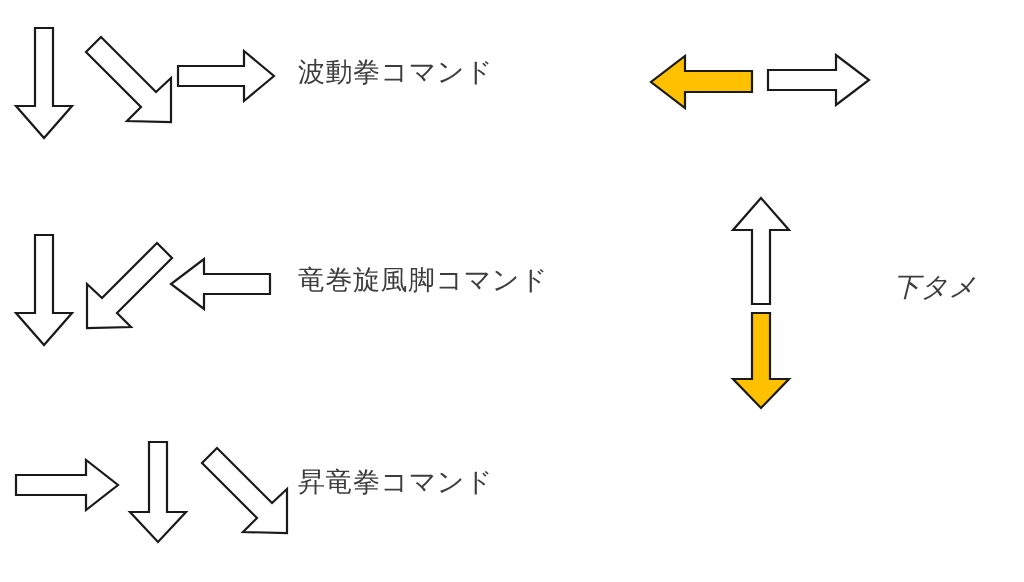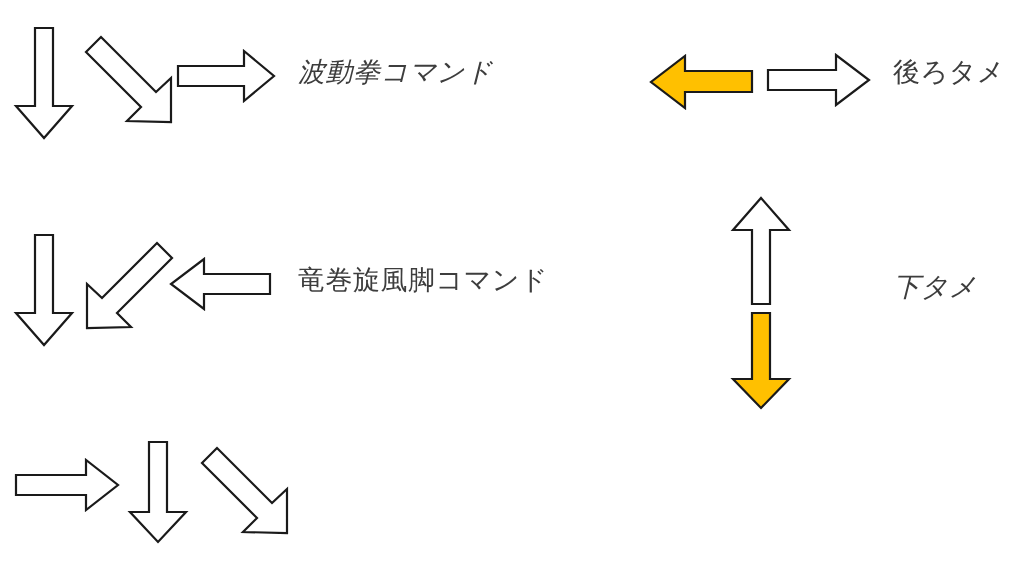--- a/index.html
+++ b/index.html
@@ -57,21 +57,21 @@
       <path class="arrow-shape fill-white" d="M18,3 L3,18 L58,73 L44,87 L88,88 L88,44 L73,58 Z"></path>
     </svg>
   </div>
 
   <div class="arrow" style="left:176px; top:49px;">
     <svg width="100" height="54" viewBox="0 0 100 54">
       <path class="arrow-shape fill-white" d="M2,17 L68,17 L68,2 L98,27 L68,52 L68,37 L2,37 Z"></path>
     </svg>
   </div>
 
-  <div class="label" style="left:298px; top:58px;font-style:italic;">波動拳コマンド</div>
+  <div class="label" style="left:298px; top:58px;">波動拳コマンド</div>
 
   <div class="arrow" style="left:14px; top:233px;">
     <svg width="60" height="114" viewBox="0 0 60 114">
       <path class="arrow-shape fill-white" d="M21,2 L39,2 L39,80 L58,80 L30,112 L2,80 L21,80 Z"></path>
     </svg>
   </div>
 
   <div class="arrow" style="left:83px; top:240px;">
     <svg width="92" height="92" viewBox="0 0 92 92">
       <path class="arrow-shape fill-white" d="M74,3 L89,18 L34,73 L48,87 L4,88 L4,44 L19,58 Z"></path>
@@ -97,34 +97,34 @@
       <path class="arrow-shape fill-white" d="M21,2 L39,2 L39,72 L58,72 L30,102 L2,72 L21,72 Z"></path>
     </svg>
   </div>
 
   <div class="arrow" style="left:199px; top:445px;">
     <svg width="92" height="92" viewBox="0 0 92 92">
       <path class="arrow-shape fill-white" d="M18,3 L3,18 L58,73 L44,87 L88,88 L88,44 L73,58 Z"></path>
     </svg>
   </div>
 
+  <div class="label" style="left:298px; top:468px;">昇竜拳コマンド</div>
 
   <div class="arrow" style="left:648px; top:54px;">
     <svg width="106" height="56" viewBox="0 0 106 56">
       <path class="arrow-shape fill-amber" d="M104,17 L37,17 L37,2 L3,28 L37,54 L37,38 L104,38 Z"></path>
     </svg>
   </div>
 
   <div class="arrow" style="left:766px; top:52px;">
     <svg width="105" height="56" viewBox="0 0 105 56">
       <path class="arrow-shape fill-white" d="M2,18 L70,18 L70,3 L103,28 L70,53 L70,38 L2,38 Z"></path>
     </svg>
   </div>
 
-  <div class="label" style="left:893px; top:58px;">後ろタメ</div>
 
   <div class="arrow" style="left:731px; top:196px;">
     <svg width="60" height="110" viewBox="0 0 60 110">
       <path class="arrow-shape fill-white" d="M30,2 L58,34 L39,34 L39,108 L21,108 L21,34 L2,34 Z"></path>
     </svg>
   </div>
 
   <div class="arrow" style="left:731px; top:311px;">
     <svg width="60" height="99" viewBox="0 0 60 99">
       <path class="arrow-shape fill-amber" d="M21,2 L39,2 L39,68 L58,68 L30,97 L2,68 L21,68 Z"></path>

